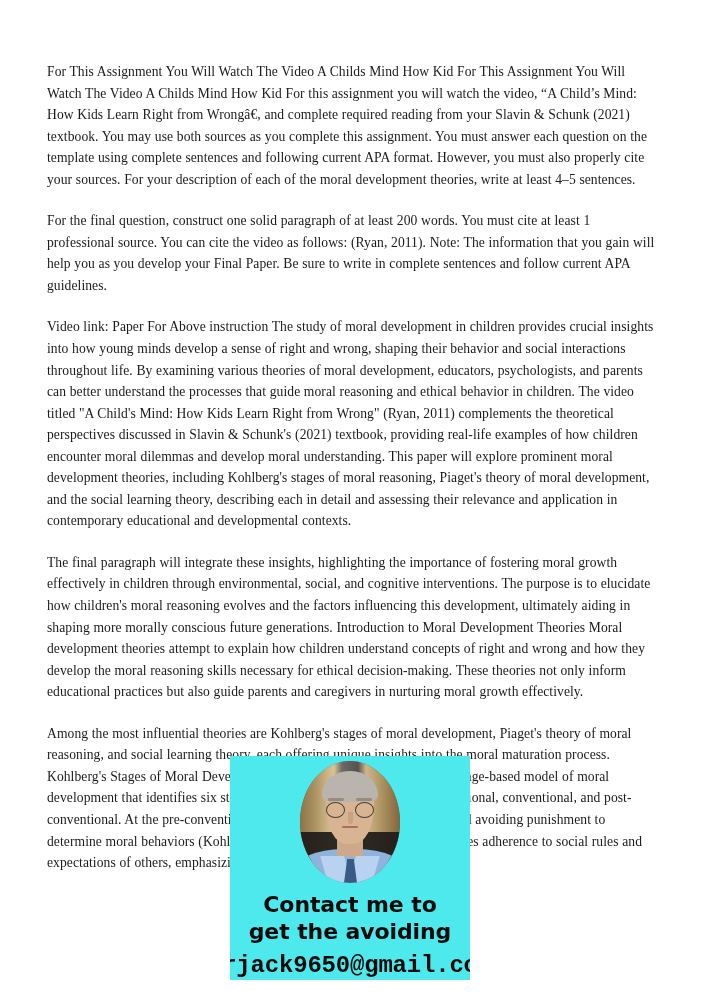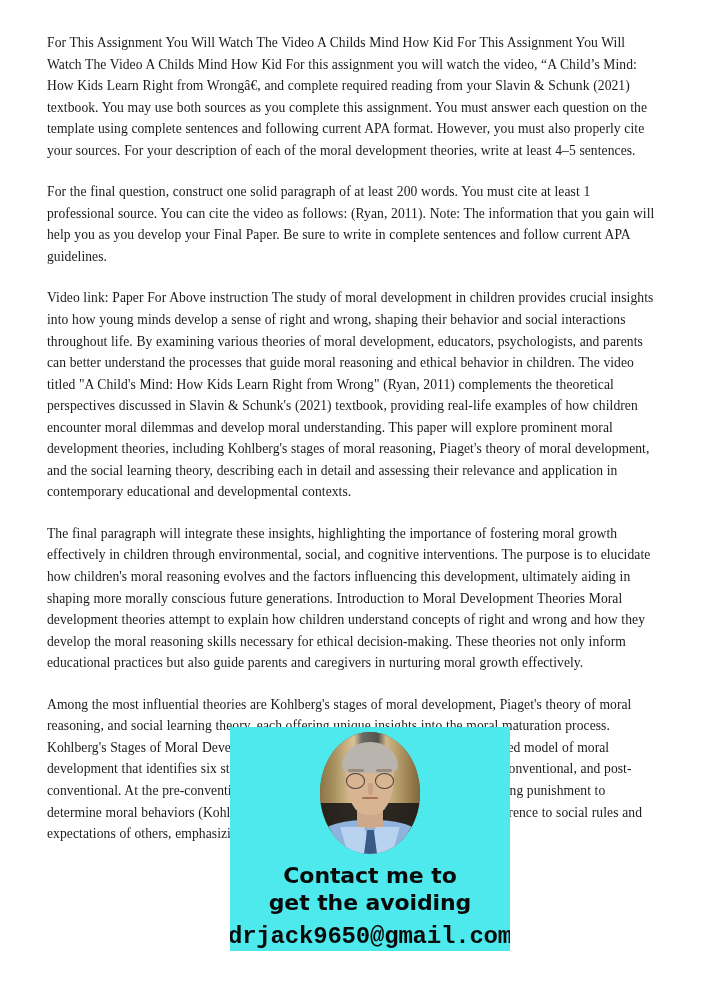--- a/index.html
+++ b/index.html
@@ -15,20 +15,21 @@
     overflow: hidden;
     font-family: "Liberation Serif", "DejaVu Serif", serif;
     color: #1c1c1c;
   }
 
   #document-page {
     position: absolute;
     inset: 0;
     background: #ffffff;
     padding: 0;
+    margin-top: 29px;
   }
 
   .text-column {
     position: absolute;
     left: 47px;
     top: 32px;
     width: 613px;
   }
 
   .para {
@@ -43,21 +44,21 @@
 
   .para:last-child {
     margin-bottom: 0;
   }
 
   
   #contact-overlay {
     position: absolute;
     left: 230px;
     top: 727px;
-    width: 280px;
+    width: 240px;
     height: 224px;
     background: #4de9ec;
     display: flex;
     flex-direction: column;
     align-items: center;
     justify-content: flex-start;
     overflow: hidden;
     z-index: 10;
   }
 

